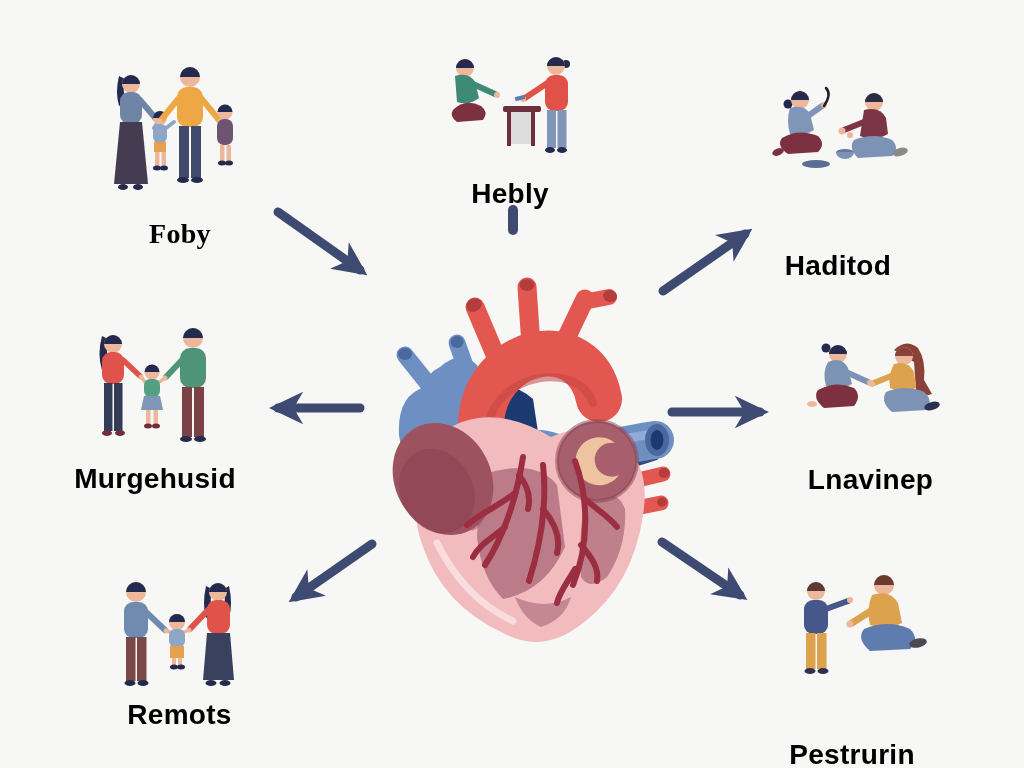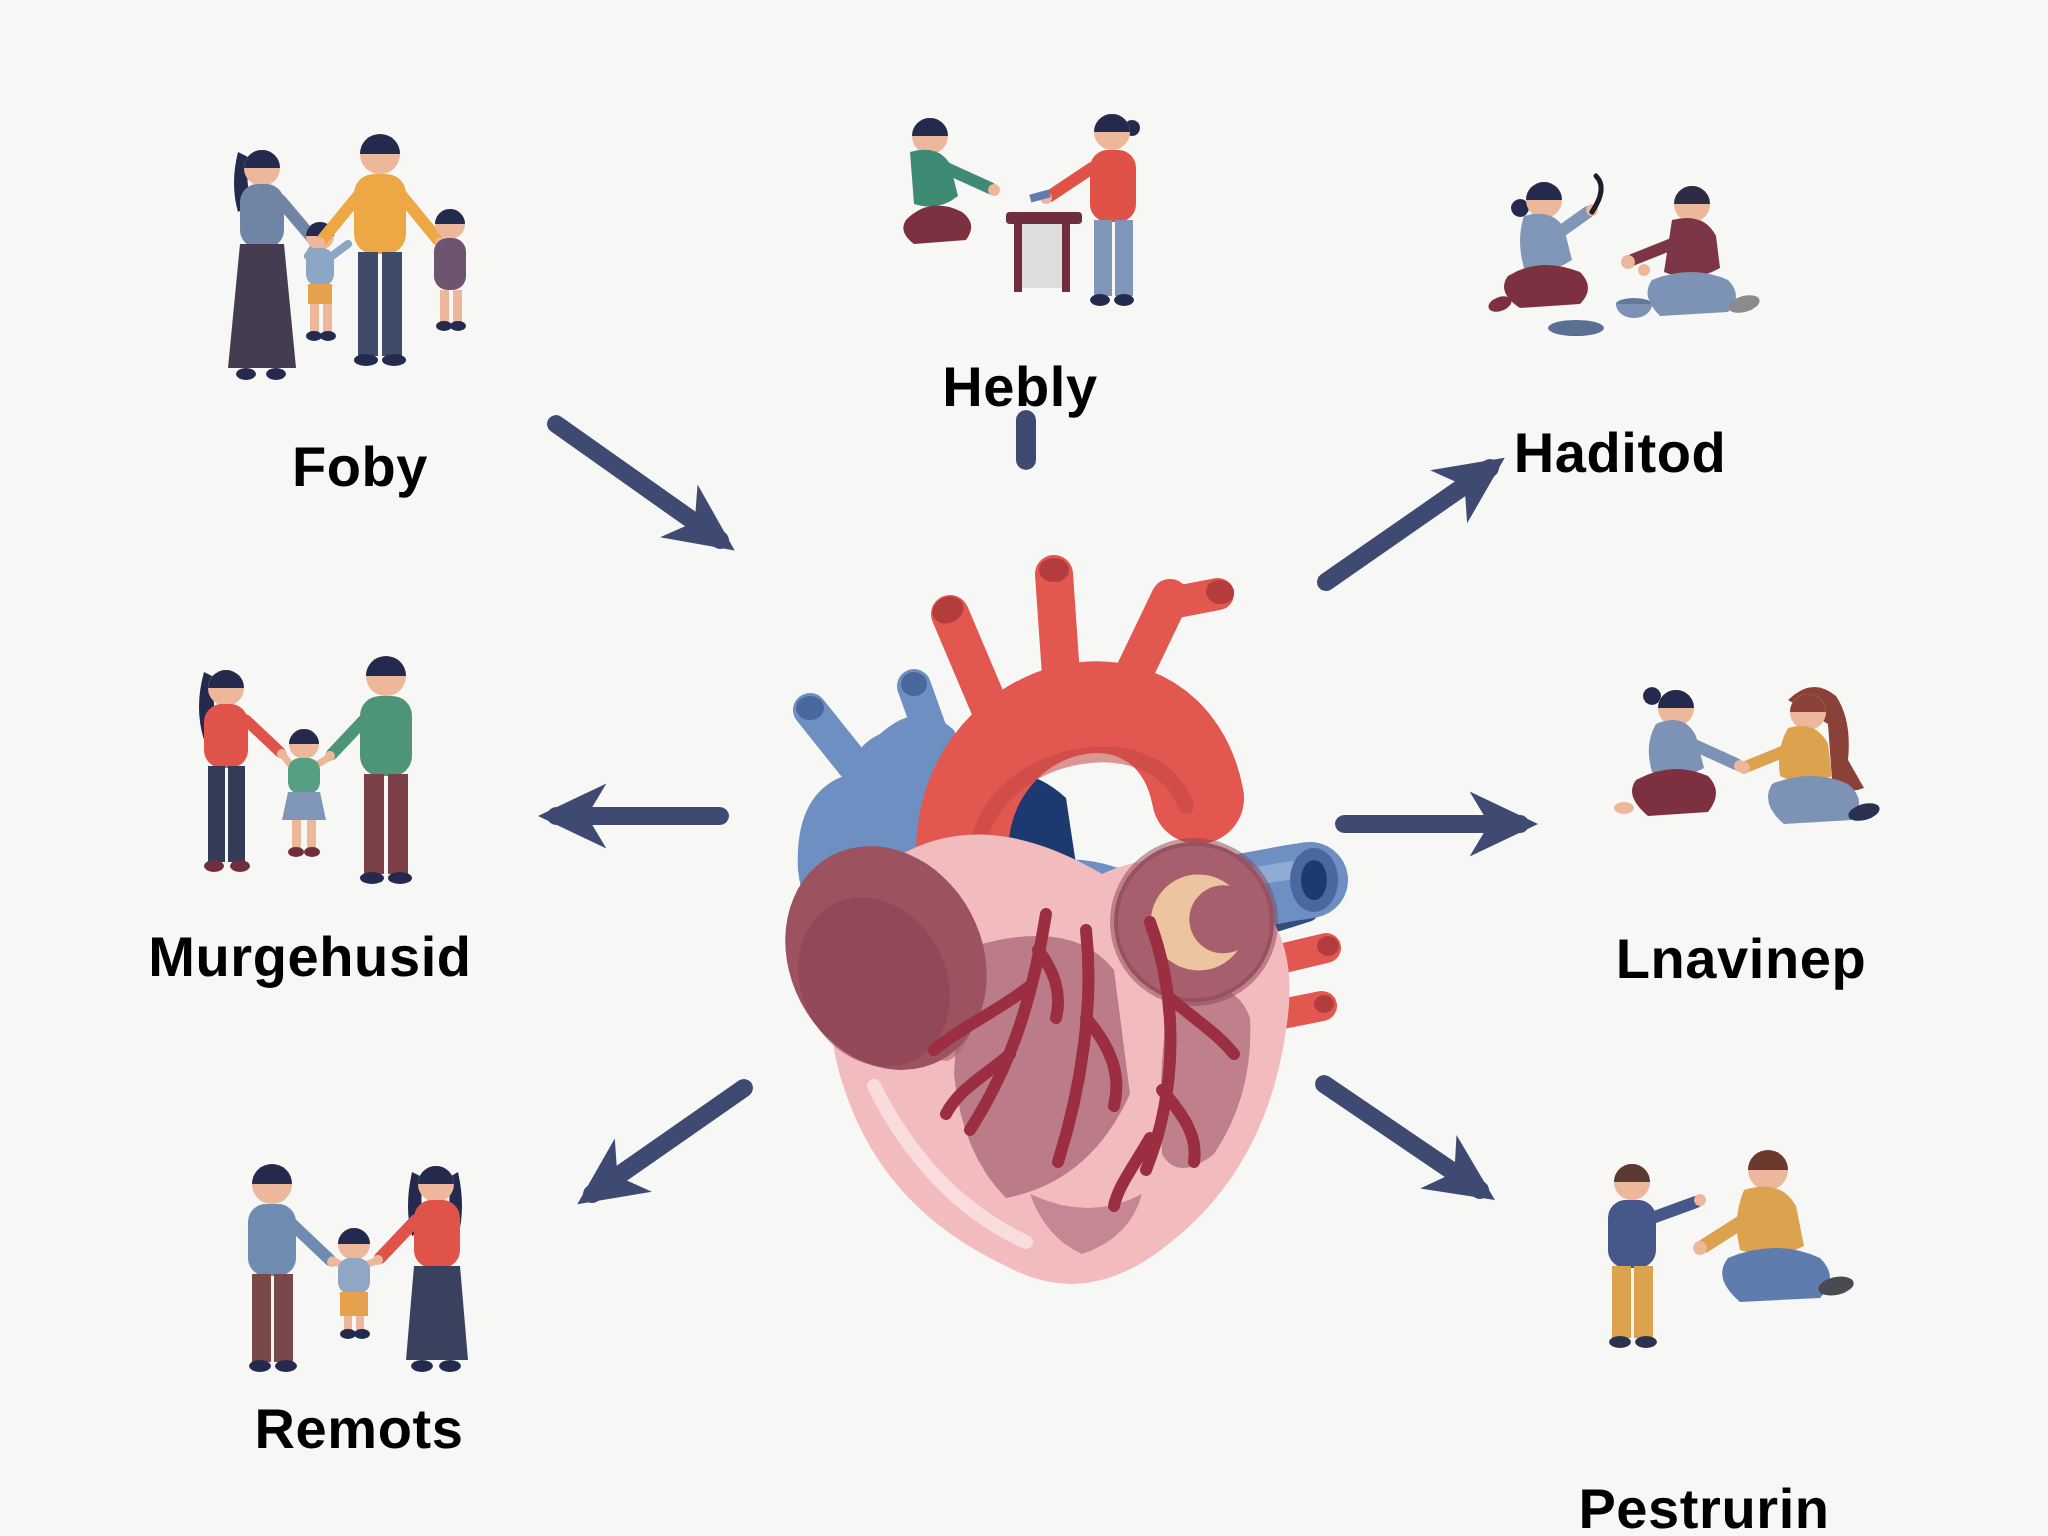--- a/index.html
+++ b/index.html
@@ -136,21 +136,21 @@
       <ellipse cx="88" cy="118" rx="6" ry="3" fill="#232a4d"></ellipse>
         <ellipse cx="102" cy="118" rx="6" ry="3" fill="#232a4d"></ellipse>
       <circle cx="130" cy="50" r="7.5" fill="#ecb79a"></circle>
       <path d="M122.5,50 A7.5,7.5 0 0 1 137.5,50 Z" fill="#232a4d"></path>
       <rect x="122" y="57" width="16" height="26" rx="7" fill="#6d5570"></rect>
       <rect x="125" y="83" width="4.5" height="16" fill="#ecb79a"></rect>
         <rect x="131.5" y="83" width="4.5" height="16" fill="#ecb79a"></rect>
       <ellipse cx="127" cy="101" rx="4" ry="2.5" fill="#232a4d"></ellipse>
         <ellipse cx="134" cy="101" rx="4" ry="2.5" fill="#232a4d"></ellipse>
     </svg>
-    <div class="lbl" style="margin-top:6px;">Foby</div>
+    <div class="lbl" style="margin-top:6px;font-family:Liberation Serif, serif;">Foby</div>
   </div>
 
   <div class="grp" style="left:425px;top:48px;width:170px;">
     <svg width="170" height="125" viewBox="0 0 170 125">
       <circle cx="40" cy="20" r="9" fill="#ecb79a"></circle>
       <path d="M31,20 A9,9 0 0 1 49,20 Z" fill="#232a4d"></path>
       <path d="M30,28 Q44,24 50,34 L54,50 Q44,58 32,54 Z" fill="#3f8a74"></path>
       <path d="M48,36 L70,46" stroke="#3f8a74" stroke-width="6" stroke-linecap="round"></path>
       <circle cx="72" cy="47" r="3" fill="#ecb79a"></circle>
       <path d="M28,62 Q40,50 56,58 Q64,64 58,72 L32,74 Q24,68 28,62 Z" fill="#7c3040"></path>
@@ -166,21 +166,21 @@
       <circle cx="98" cy="51" r="3" fill="#ecb79a"></circle>
       <rect x="90" y="48" width="10" height="4" fill="#5f7cae" transform="rotate(-15 95 50)"></rect>
       <rect x="122" y="62" width="9" height="38" fill="#8096b8"></rect>
         <rect x="132.5" y="62" width="9" height="38" fill="#8096b8"></rect>
       <ellipse cx="125" cy="102" rx="5" ry="3" fill="#232a4d"></ellipse>
         <ellipse cx="137" cy="102" rx="5" ry="3" fill="#232a4d"></ellipse>
     </svg>
     <div class="lbl" style="margin-top:5px;">Hebly</div>
   </div>
 
-  <div class="grp" style="left:720px;top:82px;width:180px;">
+  <div class="grp" style="left:748px;top:82px;width:180px;gap:39px;">
     <svg width="160" height="115" viewBox="0 0 160 115">
       <circle cx="30" cy="22" r="4.5" fill="#232a4d"></circle>
       <circle cx="42" cy="18" r="9" fill="#ecb79a"></circle>
       <path d="M33,18 A9,9 0 0 1 51,18 Z" fill="#232a4d"></path>
       <path d="M32,26 Q46,22 52,32 L56,48 Q44,56 32,52 Q28,38 32,26 Z" fill="#8096b8"></path>
       <path d="M50,34 L64,24" stroke="#8096b8" stroke-width="6" stroke-linecap="round"></path>
       <circle cx="66" cy="23" r="3" fill="#ecb79a"></circle>
       <path d="M66,24 Q74,12 68,6" stroke="#1d1d2b" stroke-width="2.5" fill="none" stroke-linecap="round"></path>
       <path d="M24,56 Q40,46 60,54 Q68,62 60,70 L30,72 Q18,64 24,56 Z" fill="#7c3040"></path>
       <ellipse cx="20" cy="70" rx="6" ry="3.5" fill="#7c3040" transform="rotate(-20 20 70)"></ellipse>

